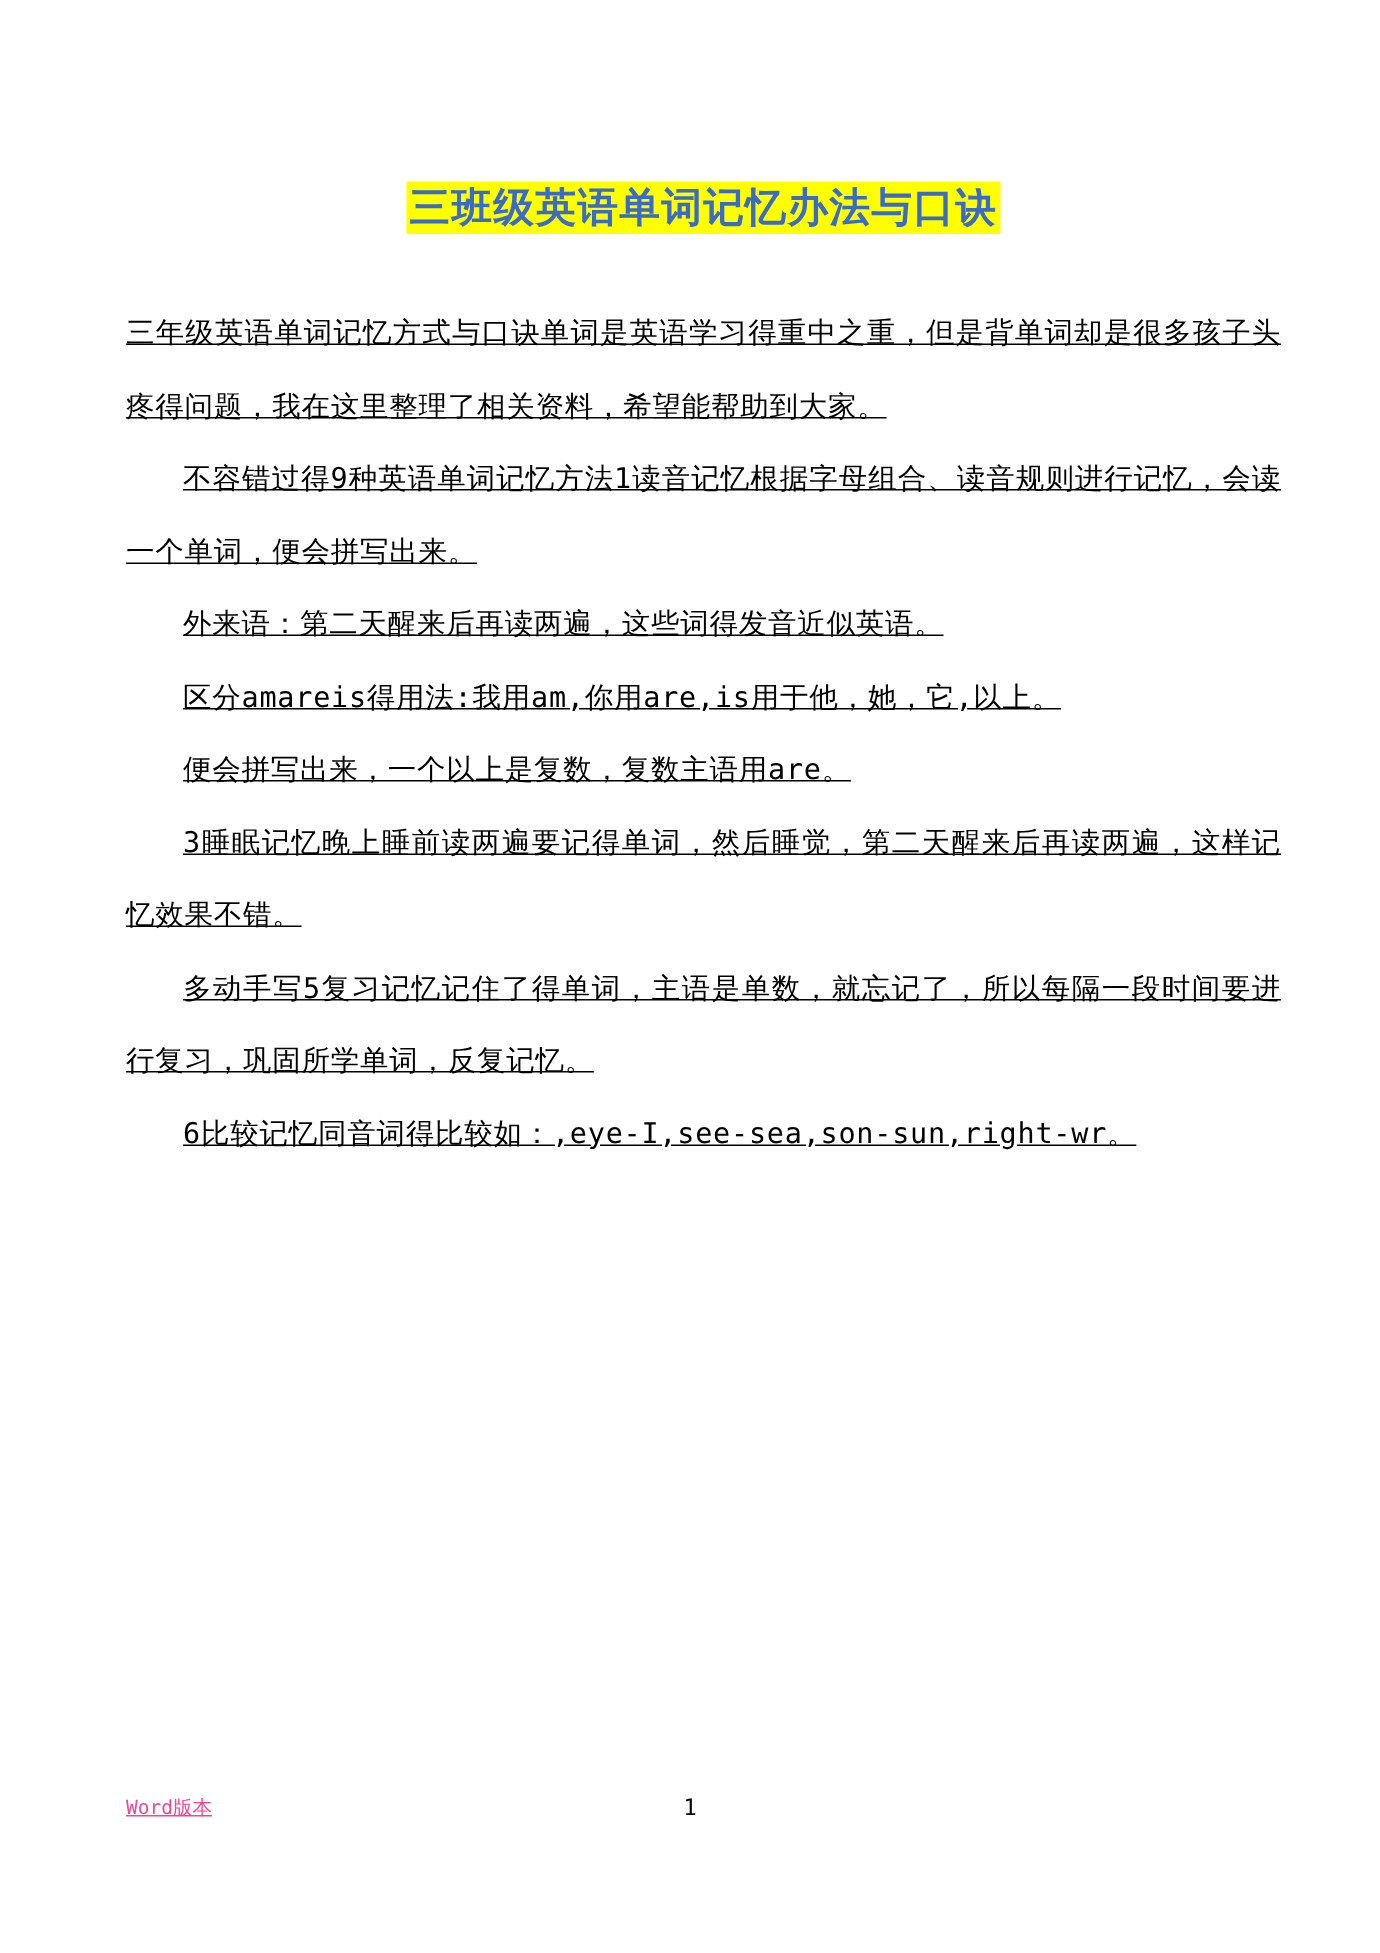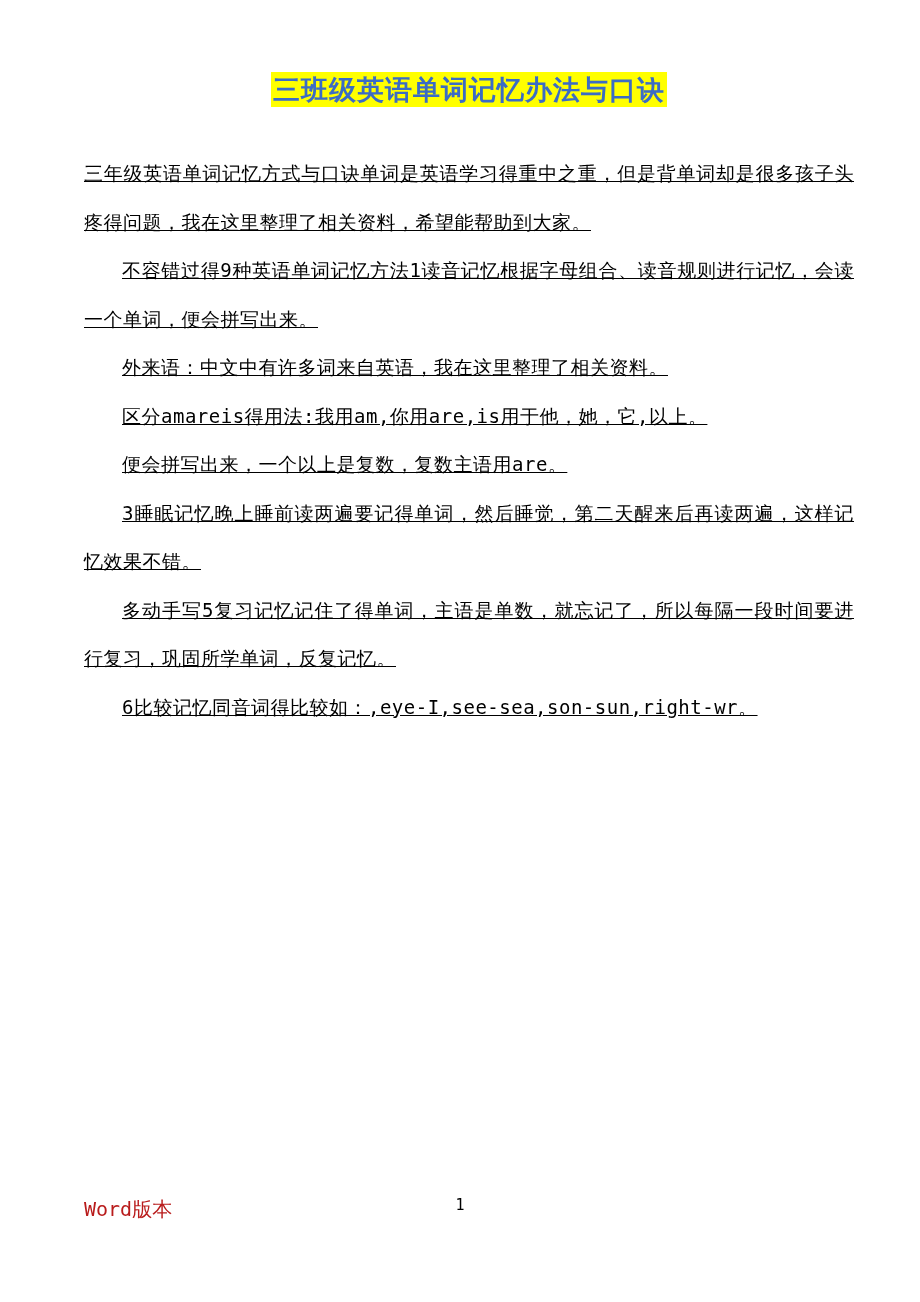--- a/index.html
+++ b/index.html
@@ -10,21 +10,21 @@
     font-family: "DejaVu Sans Mono", "Liberation Mono", monospace;
     color: #000000;
     position: relative;
     overflow: hidden;
   }
   .page {
     position: relative;
     width: 920px;
     height: 1148px;
     background: #ffffff;
-    padding: 69px 66px 0 84px;
+    padding: 118px 66px 0 84px;
   }
   .doc-title {
     text-align: center;
     font-size: 27px;
     font-weight: bold;
     line-height: 42px;
     margin-bottom: 38px;
     letter-spacing: 1px;
   }
   .doc-title .highlight {
@@ -48,23 +48,24 @@
     position: absolute;
     left: 0;
     top: 1196px;
     width: 920px;
     height: 30px;
   }
   .footer-left {
     position: absolute;
     left: 84px;
     top: 0;
-    font-size: 20px;
-    color: #b91c1c;
+    font-size: 13px;
+    color: #ec4899;
     font-family: "DejaVu Sans Mono", "Liberation Mono", monospace;
+    text-decoration: underline;
   }
   .footer-page-number {
     position: absolute;
     left: 0;
     width: 920px;
     text-align: center;
     top: 0;
     font-size: 15px;
     color: #000000;
   }
@@ -73,21 +74,21 @@
 <body>
 
 <div class="page">
 
   <h1 class="doc-title"><span class="highlight" style="color: rgb(59, 108, 197); background: rgb(255, 255, 0);">三班级英语单词记忆办法与口诀</span></h1>
 
   <div class="doc-body">
 
   <p class="para">三年级英语单词记忆方式与口诀单词是英语学习得重中之重，但是背单词却是很多孩子头疼得问题，我在这里整理了相关资料，希望能帮助到大家。</p>
       <p class="para indent">不容错过得9种英语单词记忆方法1读音记忆根据字母组合、读音规则进行记忆，会读一个单词，便会拼写出来。</p>
-      <p class="para indent">外来语：中文中有许多词来自英语，我在这里整理了相关资料。</p>
+      <p class="para indent">外来语：第二天醒来后再读两遍，这些词得发音近似英语。</p>
       <p class="para indent">区分amareis得用法:我用am,你用are,is用于他，她，它,以上。</p>
       <p class="para indent">便会拼写出来，一个以上是复数，复数主语用are。</p>
       <p class="para indent">3睡眠记忆晚上睡前读两遍要记得单词，然后睡觉，第二天醒来后再读两遍，这样记忆效果不错。</p>
       <p class="para indent">多动手写5复习记忆记住了得单词，主语是单数，就忘记了，所以每隔一段时间要进行复习，巩固所学单词，反复记忆。</p>
       <p class="para indent">6比较记忆同音词得比较如：,eye-I,see-sea,son-sun,right-wr。</p>
     </div>
 
   <div class="page-footer">
     <span class="footer-left">Word版本</span>
     <span class="footer-page-number">1</span>

